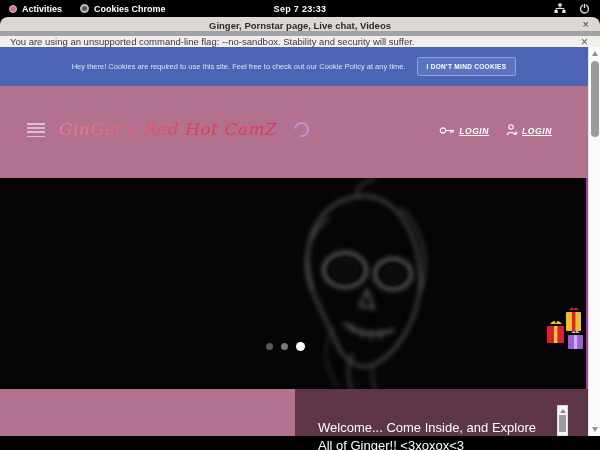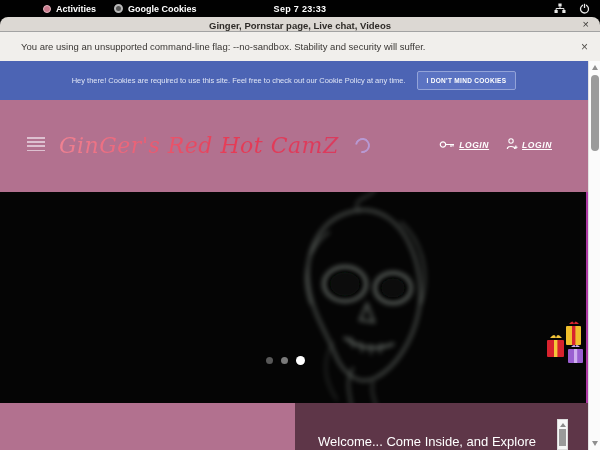--- a/index.html
+++ b/index.html
@@ -1,60 +1,60 @@
 <!DOCTYPE html>
 <html><head>
 <meta charset="utf-8">
 <style>
   * { margin:0; padding:0; box-sizing:border-box; }
   html,body { width:600px; height:450px; overflow:hidden; background:#000;
               font-family:"Liberation Sans", sans-serif; }
 
   
   .topbar { height:17px; background:#010101; color:#fff; display:flex;
-            align-items:center; font-size:9px; font-weight:bold; position:relative;padding-left:34px; }
+            align-items:center; font-size:9px; font-weight:bold; position:relative; }
   .tb-group { display:flex; align-items:center; gap:5px; padding:0 9px; height:100%; }
   .tb-dot { width:8px; height:8px; border-radius:50%; background:#c8798b; border:1px solid #e4b6c0; }
   .chrome-donut { width:9px; height:9px; border-radius:50%; background:#555;
                   border:2px solid #b9b9b9; }
   .tb-clock { position:absolute; left:50%; transform:translateX(-50%); letter-spacing:.3px; }
   .tb-right { margin-left:auto; display:flex; align-items:center; gap:13px; padding-right:10px; }
   .tb-right svg { display:block; }
 
   
   .titlebar { height:14px; background:#dcd8d3; border-radius:8px 8px 0 0;
               display:flex; align-items:flex-end; justify-content:center;
               font-size:9.5px; font-weight:bold; color:#2e2b28; position:relative; }
   .titlebar .close { position:absolute; right:11px; top:0; font-weight:normal;
                      font-size:11px; line-height:14px; color:#3c3a37; cursor:default; }
 
   
-  .infobar { height:30px; background:#f1efec; border-top:1px solid #a3a3a3;
+  .infobar { height:16px; background:#f1efec; border-top:5px solid #a3a3a3;
              display:flex; align-items:center; font-size:9.5px; color:#3a3734;
-             padding-left:21px; position:relative; }
+             padding-left:10px; position:relative; }
   .infobar .close { position:absolute; right:12px; font-size:12px; color:#55524e; }
 
   
   .viewport { position:relative; height:389px; background:#000; }
   .pagecontent { width:588px; height:389px;border-radius:21px; }
 
   
   .cookiebar { height:39px; background:#4c64b4; display:flex; align-items:center;
                justify-content:center; gap:11px; }
   .cookie-msg { color:#dfe5f6; font-size:7.5px; }
   .cookie-btn { background:#5b73c2; border:1px solid #93a3d8; border-radius:2px;
                 color:#fff; font-size:6.5px; font-weight:bold; letter-spacing:.3px;
                 padding:5px 9px; cursor:pointer; font-family:inherit; }
 
   
   .siteheader { height:92px; background:#b2718f; position:relative; }
   .hamburger { position:absolute; left:27px; top:37px; width:18px; cursor:pointer; }
   .hamburger i { display:block; height:1.6px; background:#ddc0d0; margin-bottom:2.6px; }
   .logo { position:absolute; left:59px; top:33px; font-family:"DejaVu Serif", serif;
-          font-style:italic; font-size:22px; letter-spacing:.5px; cursor:pointer;
+          font-style:italic; font-size:17px; letter-spacing:.5px; cursor:pointer;
           background:linear-gradient(90deg,#ef8292,#e63b55 55%,#d63b60);
           -webkit-background-clip:text; background-clip:text; color:transparent;
           display:flex; align-items:center; gap:16px; }
   .logo-badge { width:15px; height:15px; border:2.5px solid #b9a0e0; border-radius:50%;
                 border-left-color:transparent; opacity:.85; transform:rotate(-35deg); }
   .headnav { position:absolute; right:36px; top:38px; display:flex; gap:17px; }
   .navbtn { display:flex; align-items:center; gap:4px; color:#fff; cursor:pointer;
             font-size:8.5px; font-weight:bold; font-style:italic; letter-spacing:.6px;text-decoration:underline; }
 
   
@@ -92,21 +92,21 @@
 </head>
 <body>
 
 <div class="topbar">
   <div class="tb-group">
     <span class="tb-dot"></span>
     <span>Activities</span>
   </div>
   <div class="tb-group">
     <span class="chrome-donut"></span>
-    <span>Google Cookies</span>
+    <span>Cookies Chrome</span>
   </div>
   <div class="tb-clock">Sep 7 23:33</div>
   <div class="tb-right">
     <span>
       <svg width="12" height="11" viewBox="0 0 12 11">
         <rect x="4.4" y="0.5" width="3.2" height="3" fill="#e8e8e8"></rect>
         <rect x="0.5" y="7" width="3.2" height="3" fill="#e8e8e8"></rect>
         <rect x="8.3" y="7" width="3.2" height="3" fill="#e8e8e8"></rect>
         <path d="M6 3.5 V5.5 M2.1 7 V5.5 H9.9 V7" stroke="#e8e8e8" fill="none" stroke-width="1"></path>
       </svg>

